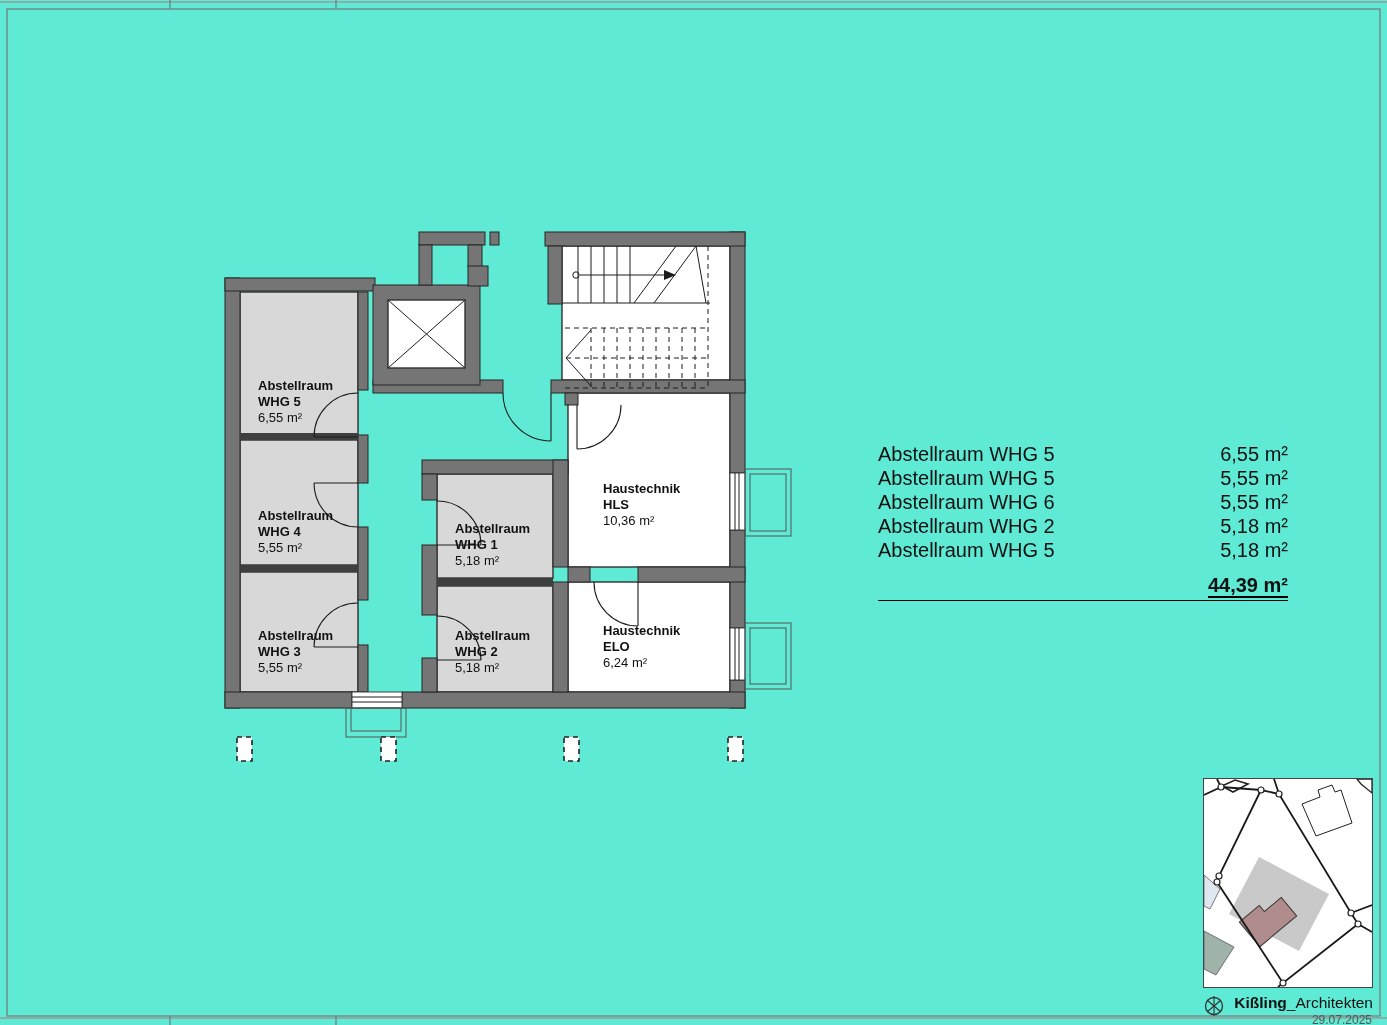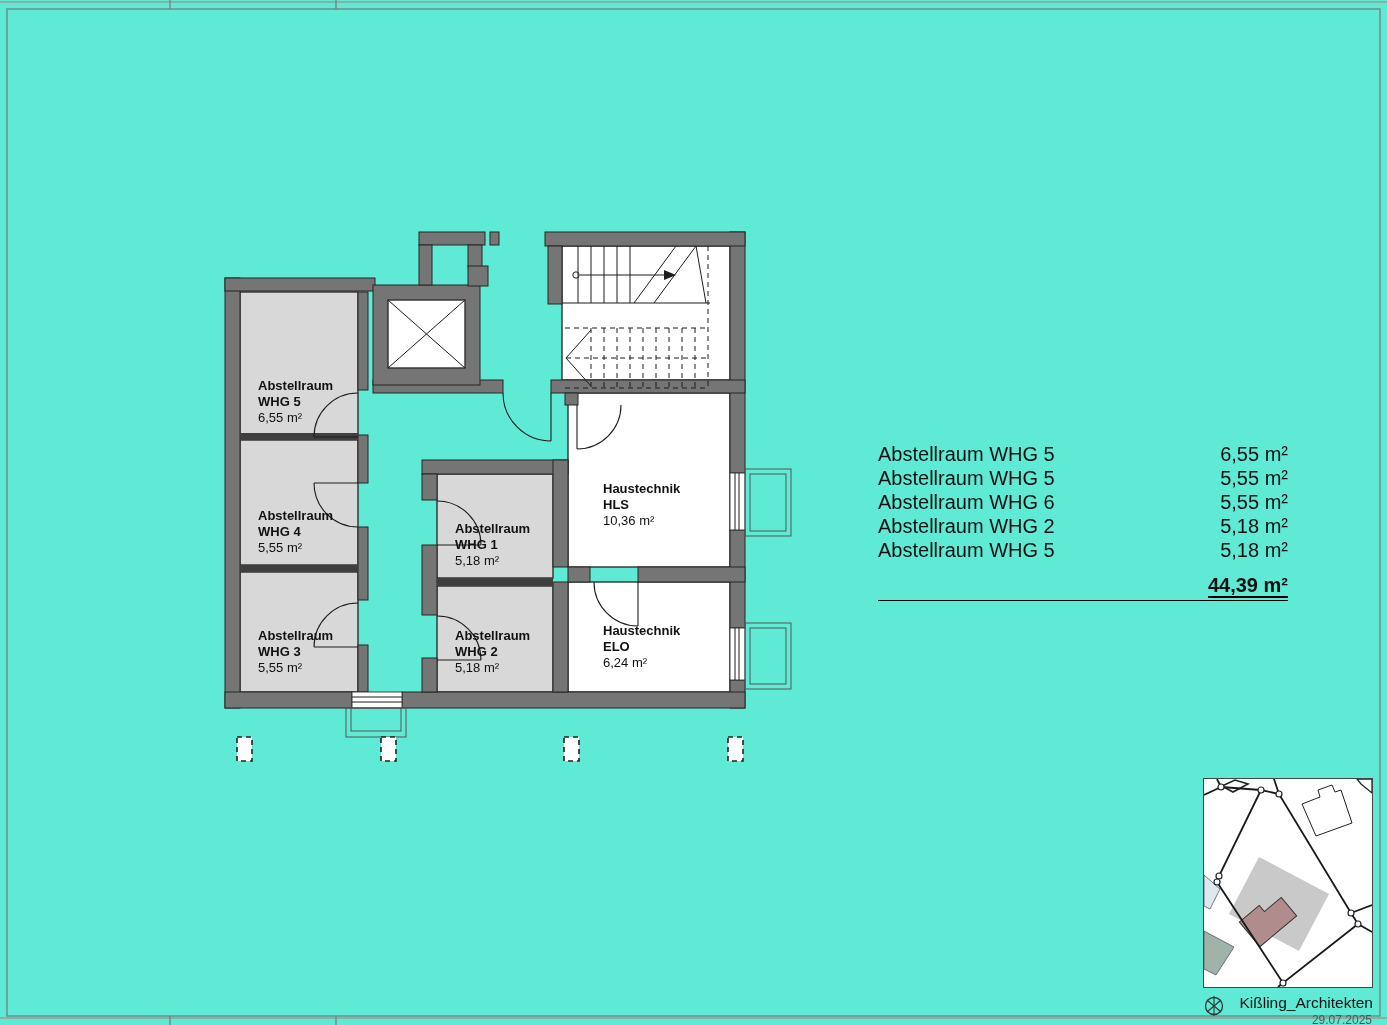--- a/index.html
+++ b/index.html
@@ -13,21 +13,21 @@
   .legend-rows{margin-top:11px;}
   .legend-row{display:flex;justify-content:space-between;font-size:20px;line-height:24px;}
   .legend-total-row{margin-top:13px;border-bottom:1.6px solid #000;display:flex;justify-content:flex-end;padding-bottom:2px;}
   .legend-total{font-size:20px;font-weight:bold;line-height:21px;border-bottom:2.6px solid #000;}
 
   
   .sitemap{position:absolute;left:1203px;top:778px;width:170px;height:210px;border:1px solid #444;box-sizing:border-box;background:#fff;}
   .titleblock{position:absolute;left:1203px;top:994px;width:170px;height:30px;}
   .logo{position:absolute;left:0;top:1px;}
   .firm-line{position:absolute;right:0;top:0;font-size:15.5px;white-space:nowrap;}
-  .firm-bold{font-weight:normal;}
+  .firm-bold{font-weight:bold;}
   .firm-date{position:absolute;right:1px;top:19px;font-size:12px;color:#555;}
 
   
   .wall{fill:#757575;stroke:#262626;stroke-width:1;}
   .wallD{fill:#3f3f3f;stroke:none;}
   .room{fill:#d8d8d8;stroke:#2f2f2f;stroke-width:1.4;}
   .roomW{fill:#ffffff;stroke:#2f2f2f;stroke-width:1.4;}
   .win{fill:#ffffff;stroke:#333;stroke-width:.9;}
   .ln{stroke:#1c1c1c;stroke-width:1;fill:none;}
   .lnD{stroke:#1c1c1c;stroke-width:1;fill:none;stroke-dasharray:5 4;}

